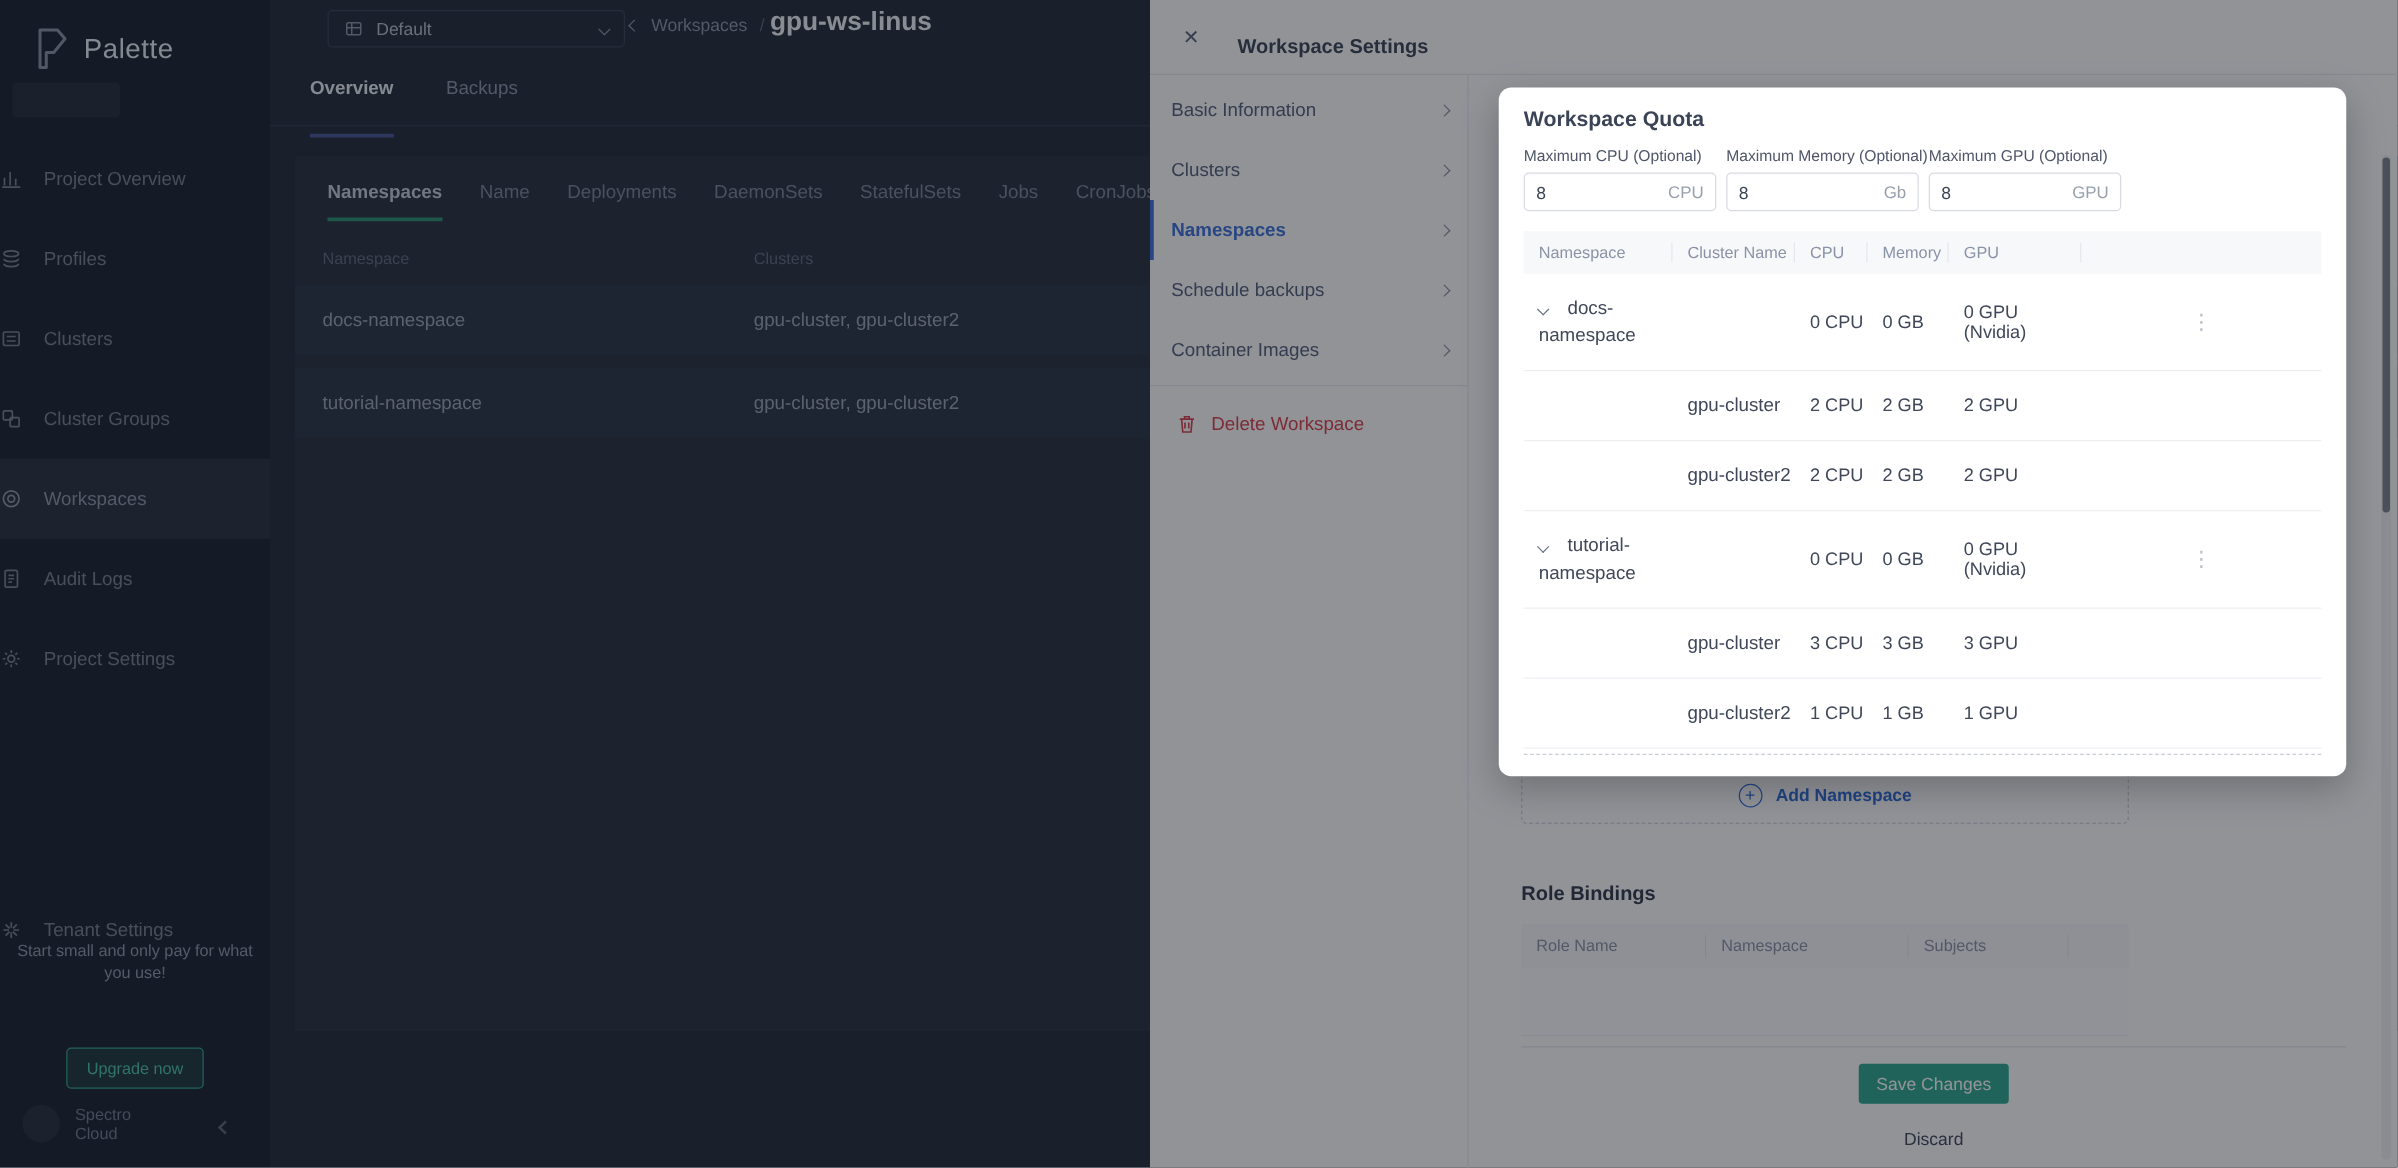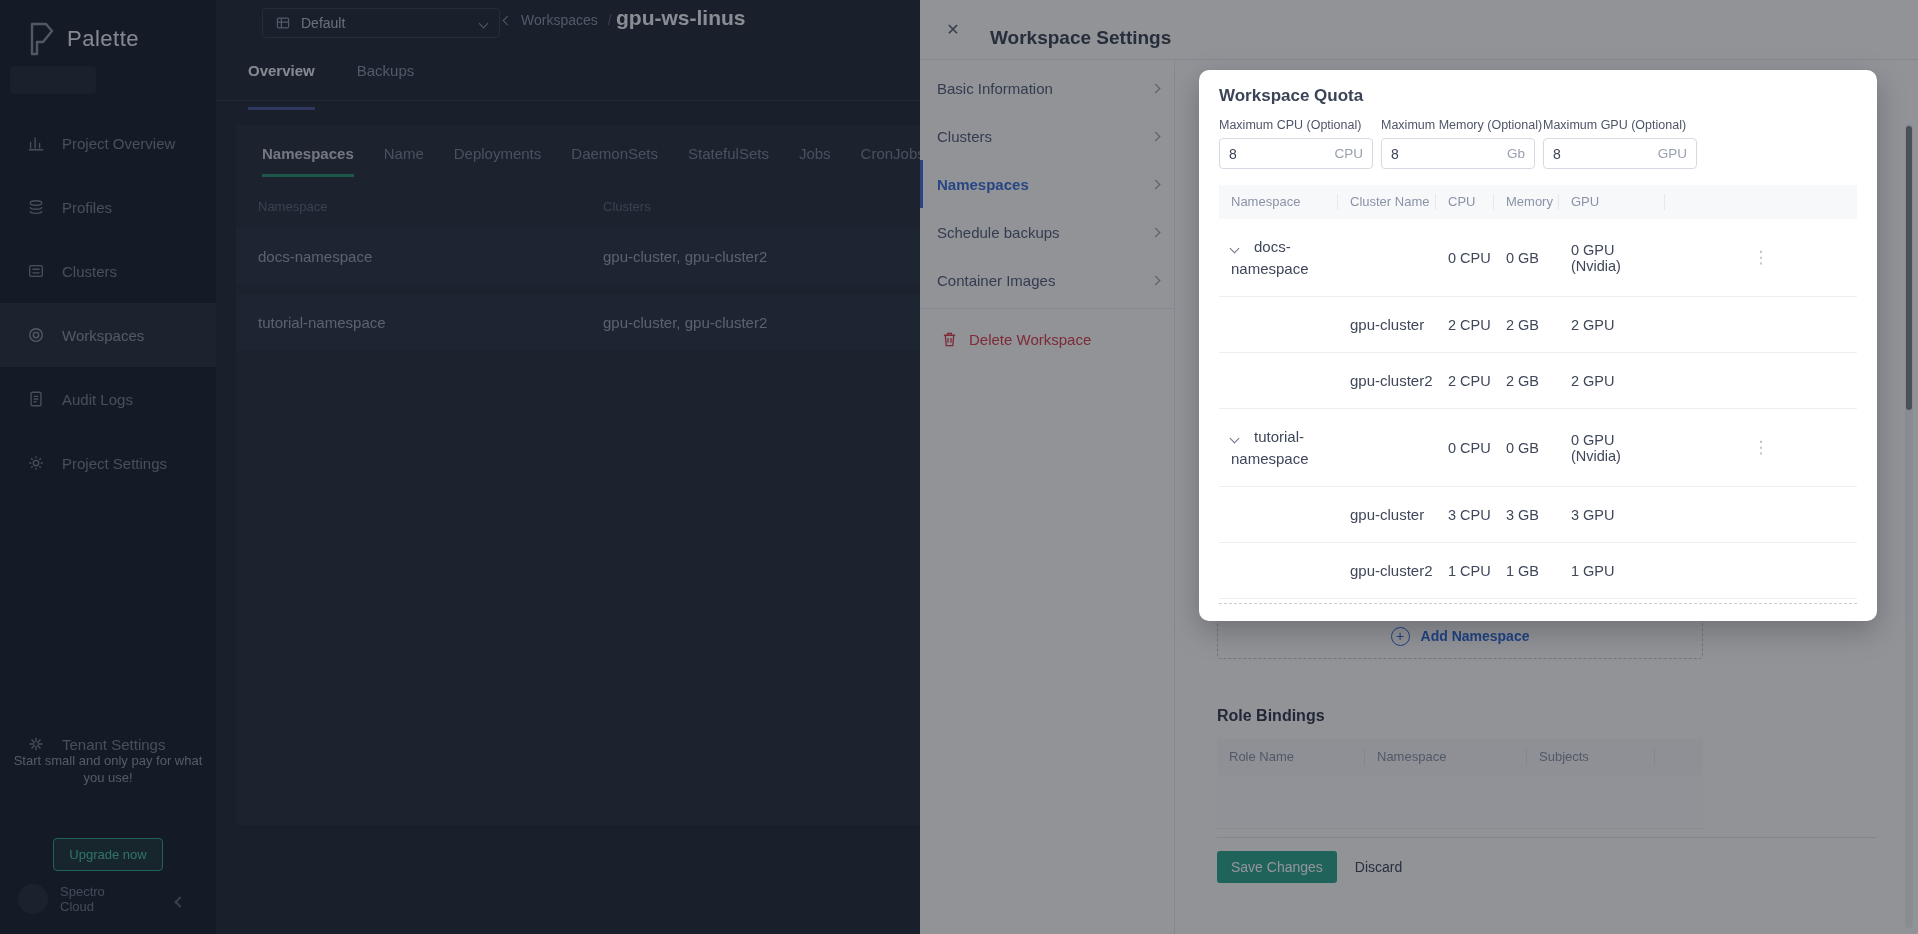--- a/index.html
+++ b/index.html
@@ -6,21 +6,21 @@
   html,body { width:1918px; height:934px; overflow:hidden; }
   body { position:relative; background:#232a37; font-family:"Liberation Sans",sans-serif; }
 
   
   .sidebar { position:absolute; left:0; top:0; width:216px; height:934px; background:#1d2430; z-index:5; }
   .logo-row { position:absolute; left:26px; top:22px; display:flex; align-items:center; gap:11px; }
   .logo-mark { width:30px; height:34px; }
   .logo-text { color:#e6eaf2; font-size:22px; letter-spacing:.5px; }
   .side-chip { position:absolute; left:10px; top:66px; width:86px; height:28px; background:#252d3b; border-radius:4px; }
   .nav-list { position:absolute; left:0; top:111px; width:216px; }
-  .nav-item { height:64px; display:flex; align-items:center; gap:17px; padding-left:27px; color:#76828f; font-size:15px; cursor:pointer; }
+  .nav-item { height:64px; display:flex; align-items:center; gap:17px; color:#76828f; font-size:15px; cursor:pointer; }
   .nav-item.active { background:#29313f; color:#8c97a6; }
   .nav-item svg { flex:0 0 auto; }
   .nav-tenant { position:absolute; left:0; top:712px; width:216px; }
   .promo { position:absolute; left:12px; top:752px; width:192px; text-align:center; color:#8d97a9; font-size:13px; line-height:17px; }
   .upgrade-btn { position:absolute; left:53px; top:838px; width:110px; height:33px; background:rgba(47,167,145,.14); border:1px solid #2fa791; border-radius:4px; color:#4fc2a8; font-size:13px; display:flex; align-items:center; justify-content:center; cursor:pointer; }
   .brand-row { position:absolute; left:18px; top:884px; display:flex; align-items:center; gap:12px; }
   .brand-mark { width:30px; height:30px; border-radius:50%; background:#27303e; }
   .brand-text { color:#6f7a8c; font-size:13px; line-height:15px; }
   .collapse-chev { position:absolute; left:176px; top:898px; }
 
@@ -44,41 +44,41 @@
   .bg-table { margin:14px 0 0 0; }
   .bg-thead { display:flex; padding:8px 0 14px 22px; color:#5f6a7e; font-size:13px; }
   .bg-th-name { width:345px; }
   .bg-row { display:flex; align-items:center; height:56px; background:#2d3645; margin-bottom:10px; padding-left:22px; color:#9aa4b5; font-size:15px; }
   .bg-row .bg-cell-name { width:345px; }
 
   
   .drawer { position:absolute; left:920px; top:0; right:0; height:934px; background:#fdfdfe; z-index:10; display:flex; flex-direction:column; }
   .drawer-header { height:60px; border-bottom:1px solid #e8eaef; display:flex; align-items:center; padding-left:23px; gap:27px; flex:0 0 auto; }
   .drawer-close { font-size:16px; color:#5a6378; cursor:pointer; width:20px; text-align:center; }
-  .drawer-title { font-size:19px; font-weight:bold; color:#3b4456;margin-top:16px; }
+  .drawer-title { font-size:16px; font-weight:bold; color:#3b4456;margin-top:16px; }
   .drawer-body { flex:1; display:flex; min-height:0; position:relative; }
   .drawer-nav { width:255px; flex:0 0 auto; border-right:1px solid #e8eaef; padding-top:4px; }
   .dnav-item { height:48px; display:flex; align-items:center; padding:0 15px 0 14px; color:#55607a; font-size:15px; cursor:pointer; border-left:3px solid transparent; }
   .dnav-item .dnav-label { flex:1; }
   .dnav-item.active { color:#3c72d9; border-left-color:#3c72d9; font-weight:bold; }
   .dnav-divider { height:1px; background:#e8eaef; margin:4px 0 10px; }
   .delete-item { display:flex; align-items:center; gap:12px; padding-left:22px; height:40px; color:#d8404f; font-size:15px; cursor:pointer; }
   .drawer-content { flex:1; position:relative; padding:553px 41px 0 42px; }
   .add-box { width:486px; height:46px; border:1px dashed #c3c8d4; border-radius:4px; display:flex; align-items:center; justify-content:center; gap:11px; cursor:pointer; }
   .plus-circle { width:19px; height:19px; border:1.6px solid #2f6bd8; border-radius:50%; color:#2f6bd8; font-size:14px; line-height:16px; text-align:center; }
   .add-label { color:#2f6bd8; font-size:14px; font-weight:bold; }
   .rb-title { margin-top:48px; font-size:16px; font-weight:bold; color:#323a4c; }
   .rb-table { margin-top:14px; width:486px; }
   .rb-head { display:flex; height:36px; background:#f7f8fa; align-items:center; color:#8a93a6; font-size:13px; }
   .rb-head > div { padding-left:12px; border-right:1px solid #e6e8ee; height:18px; line-height:18px; }
   .rb-head > div:last-child { border-right:none; }
   .rb-col1 { width:148px; } .rb-col2 { width:162px; } .rb-col3 { width:128px; } .rb-col4 { flex:1; }
   .rb-body { height:54px; background:#fbfcfd; border-bottom:1px solid #eef0f3; }
   .foot-divider { margin-top:8px; width:660px; height:1px; background:#e3e6ec; }
-  .foot-row { margin-top:13px; display:flex; align-items:center; gap:12px; }
+  .foot-row { margin-top:13px; display:flex; align-items:center; gap:12px;flex-direction:column; }
   .save-btn { background:#2fa791; color:#fff; border:none; font-size:14px; font-family:inherit; padding:8px 14px; border-radius:3px; cursor:pointer; }
   .discard-btn { background:none; border:none; font-family:inherit; font-size:14px; color:#3f4759; cursor:pointer; padding:8px 6px; }
   .scrollbar { position:absolute; right:5px; top:64px; bottom:6px; width:8px; background:#eef0f3; border-radius:4px; }
   .scroll-thumb { position:absolute; top:2px; left:1px; width:6px; height:284px; background:#7d838d; border-radius:3px; }
 
   
   .spot-panel { position:absolute; left:1199px; top:70px; width:678px; height:551px; background:#ffffff; border-radius:10px; z-index:60; padding:16px 20px 0; overflow:hidden; box-shadow:0 0 0 4000px rgba(14,18,26,0.45), 0 10px 30px rgba(0,0,0,0.25); }
   .quota-title { font-size:17px; font-weight:bold; color:#3b4456; }
   .quota-fields { display:flex; gap:8px; margin-top:12px; }
   .quota-field { width:154px; }
@@ -136,20 +136,27 @@
         </svg>
       <span>Profiles</span>
     </div>
     <div class="nav-item">
       <svg width="18" height="18" viewBox="0 0 20 20" fill="none" stroke="#76828f" stroke-width="1.5">
           <rect x="3" y="4" width="14" height="12" rx="1.5"></rect>
           <path d="M6 8h8M6 12h8"></path>
         </svg>
       <span>Clusters</span>
     </div>
+    <div class="nav-item">
+      <svg width="18" height="18" viewBox="0 0 20 20" fill="none" stroke="#76828f" stroke-width="1.5">
+          <rect x="3" y="3" width="8" height="8" rx="1"></rect>
+          <rect x="9" y="9" width="8" height="8" rx="1"></rect>
+        </svg>
+      <span>Cluster Groups</span>
+    </div>
     <div class="nav-item active">
       <svg width="18" height="18" viewBox="0 0 20 20" fill="none" stroke="#8c97a6" stroke-width="1.5">
           <circle cx="10" cy="10" r="7"></circle>
           <circle cx="10" cy="10" r="3"></circle>
         </svg>
       <span>Workspaces</span>
     </div>
     <div class="nav-item">
       <svg width="18" height="18" viewBox="0 0 20 20" fill="none" stroke="#76828f" stroke-width="1.5">
           <rect x="4.5" y="2.5" width="11" height="15" rx="1.5"></rect>

